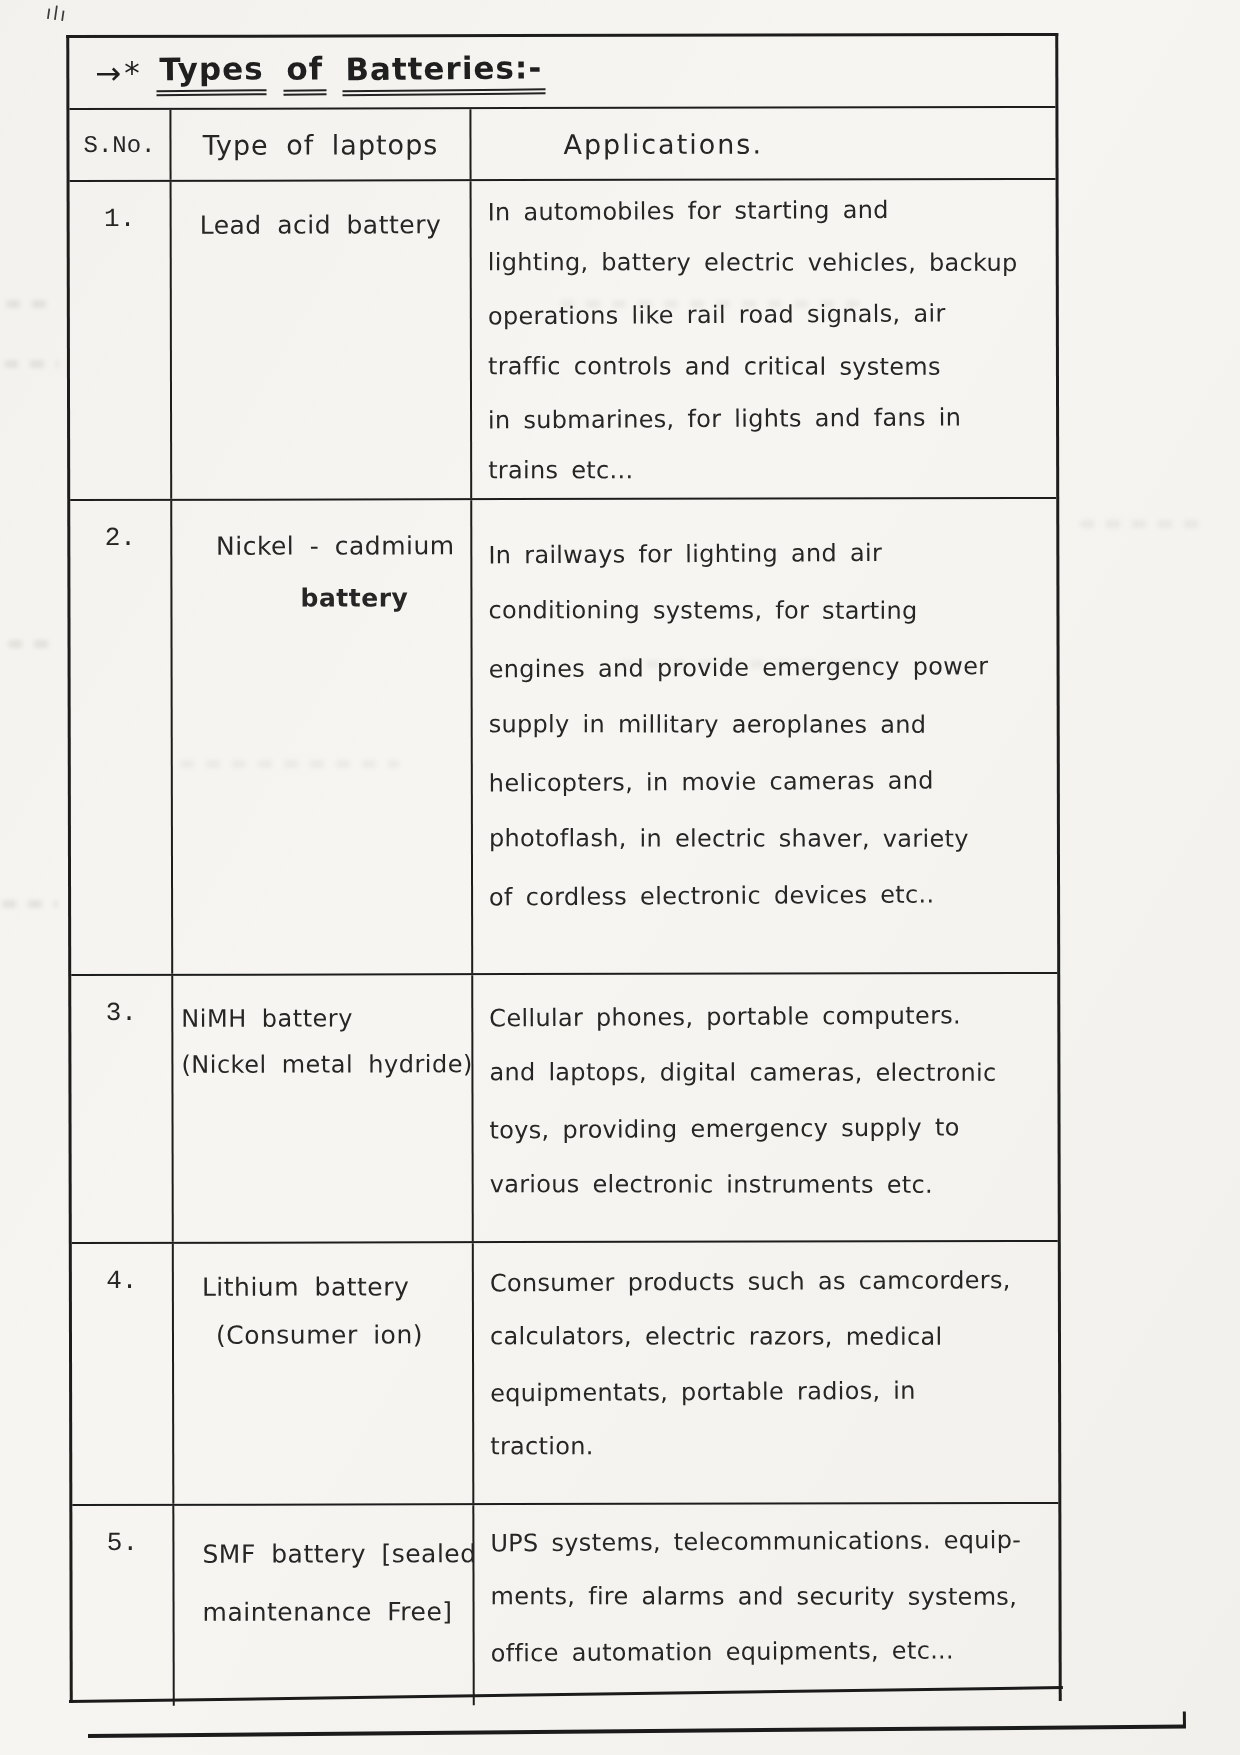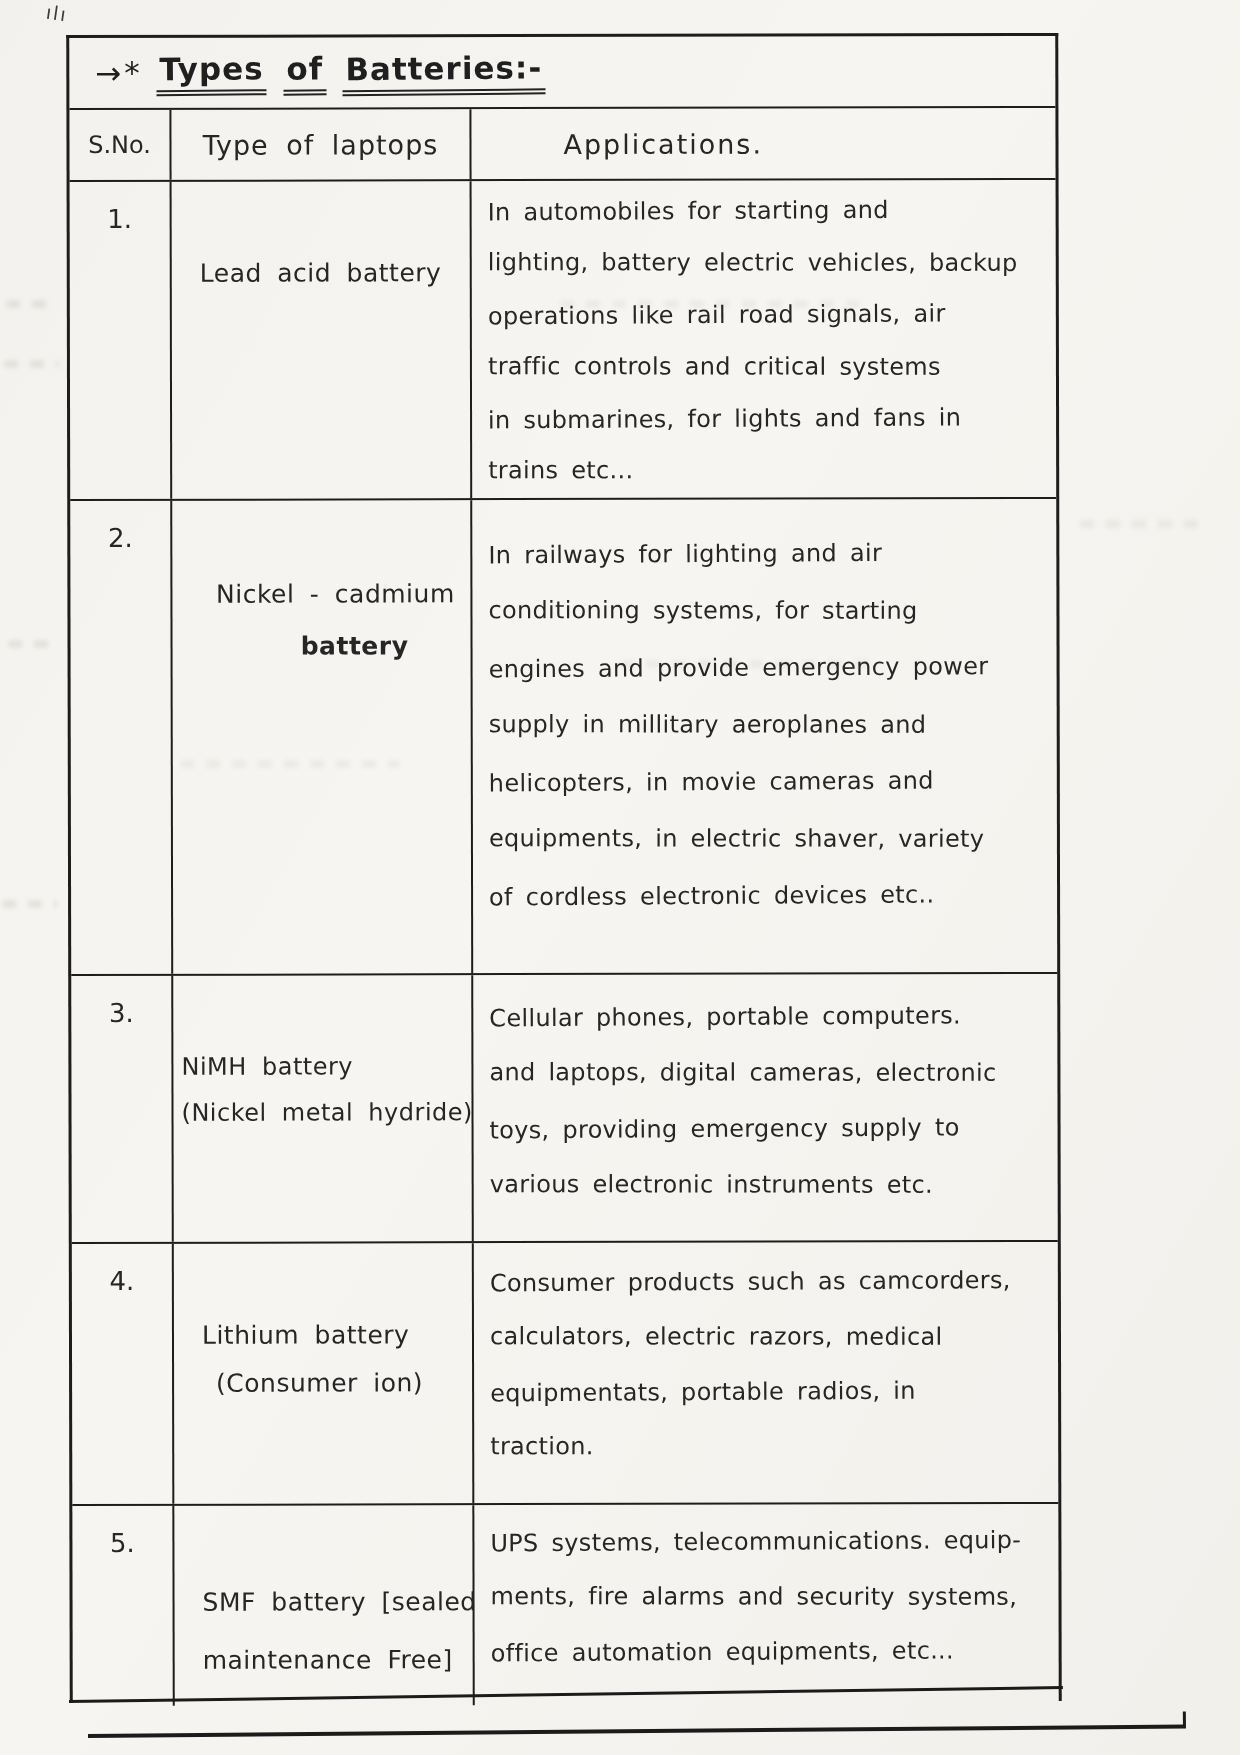--- a/index.html
+++ b/index.html
@@ -25,21 +25,21 @@
   
   .sheet-table {
     position:absolute; left:68px; top:34px; width:992px; height:1668px;
     border-left:3px solid #1d1d1d;
     border-right:3px solid #1d1d1d;
     border-top:3px solid #1d1d1d;
     transform: rotate(-0.12deg);
   }
   .t-row { display:flex; border-bottom:2.5px solid #1d1d1d; }
   .t-row.last { border-bottom:none; }
-  .c1 { width:102px; border-right:2.5px solid #1d1d1d; display:flex; justify-content:center; }
+  .c1 { width:102px; border-right:2.5px solid #1d1d1d; display:flex; justify-content:center;font-family:Liberation Mono, monospace; }
   .c2 { width:300px; border-right:2.5px solid #1d1d1d; }
   .c3 { flex:1; }
 
   
   .title-row {
     height:72px; border-bottom:2.5px solid #1d1d1d;
     display:flex; align-items:center; padding-left:26px;
   }
   .title-arrow { font-size:31px; letter-spacing:3px; margin-right:14px; color:#1f1f1f; }
   .title-word {
@@ -49,21 +49,21 @@
   }
 
   
   .header-row { height:72px; font-size:27px; }
   .header-row .c1 { align-items:center; font-size:24px; }
   .header-row .c2 { display:flex; align-items:center; justify-content:center; letter-spacing:1px; word-spacing:8px; }
   .header-row .c3 { display:flex; align-items:center; padding-left:92px; letter-spacing:2px; }
 
   
   .sno { font-size:26px; padding-top:22px; }
-  .type-lines { padding:20px 0 0 28px; font-size:25px; line-height:48px; letter-spacing:0.5px; word-spacing:7px;margin-top:48px; }
+  .type-lines { padding:20px 0 0 28px; font-size:25px; line-height:48px; letter-spacing:0.5px; word-spacing:7px; }
   .type-line.indent1 { padding-left:38px;font-weight:bold; }
   .type-line.indent2 { padding-left:14px; }
   .app-lines { padding-left:16px; font-size:24px; letter-spacing:0.3px; word-spacing:5px; }
   .app-line { white-space:nowrap; }
   .app-line:nth-child(odd)  { transform:rotate(-0.25deg); }
   .app-line:nth-child(even) { transform:rotate(0.2deg); }
 
   .row-1 { height:319px; }
   .row-1 .app-lines { padding-top:4px;  line-height:52px; }
   .row-2 { height:475px; }
@@ -170,21 +170,21 @@
         <div class="type-line indent1">battery</div>
       </div>
     </div>
     <div class="c3">
       <div class="app-lines">
         <div class="app-line">In railways for lighting and air</div>
         <div class="app-line">conditioning systems, for starting</div>
         <div class="app-line">engines and provide emergency power</div>
         <div class="app-line">supply in millitary aeroplanes and</div>
         <div class="app-line">helicopters, in movie cameras and</div>
-        <div class="app-line">equipments, in electric shaver, variety</div>
+        <div class="app-line">photoflash, in electric shaver, variety</div>
         <div class="app-line">of cordless electronic devices etc..</div>
       </div>
     </div>
   </div>
 
   <div class="t-row row-3">
     <div class="c1">
       <span class="sno">3.</span>
     </div>
     <div class="c2">

